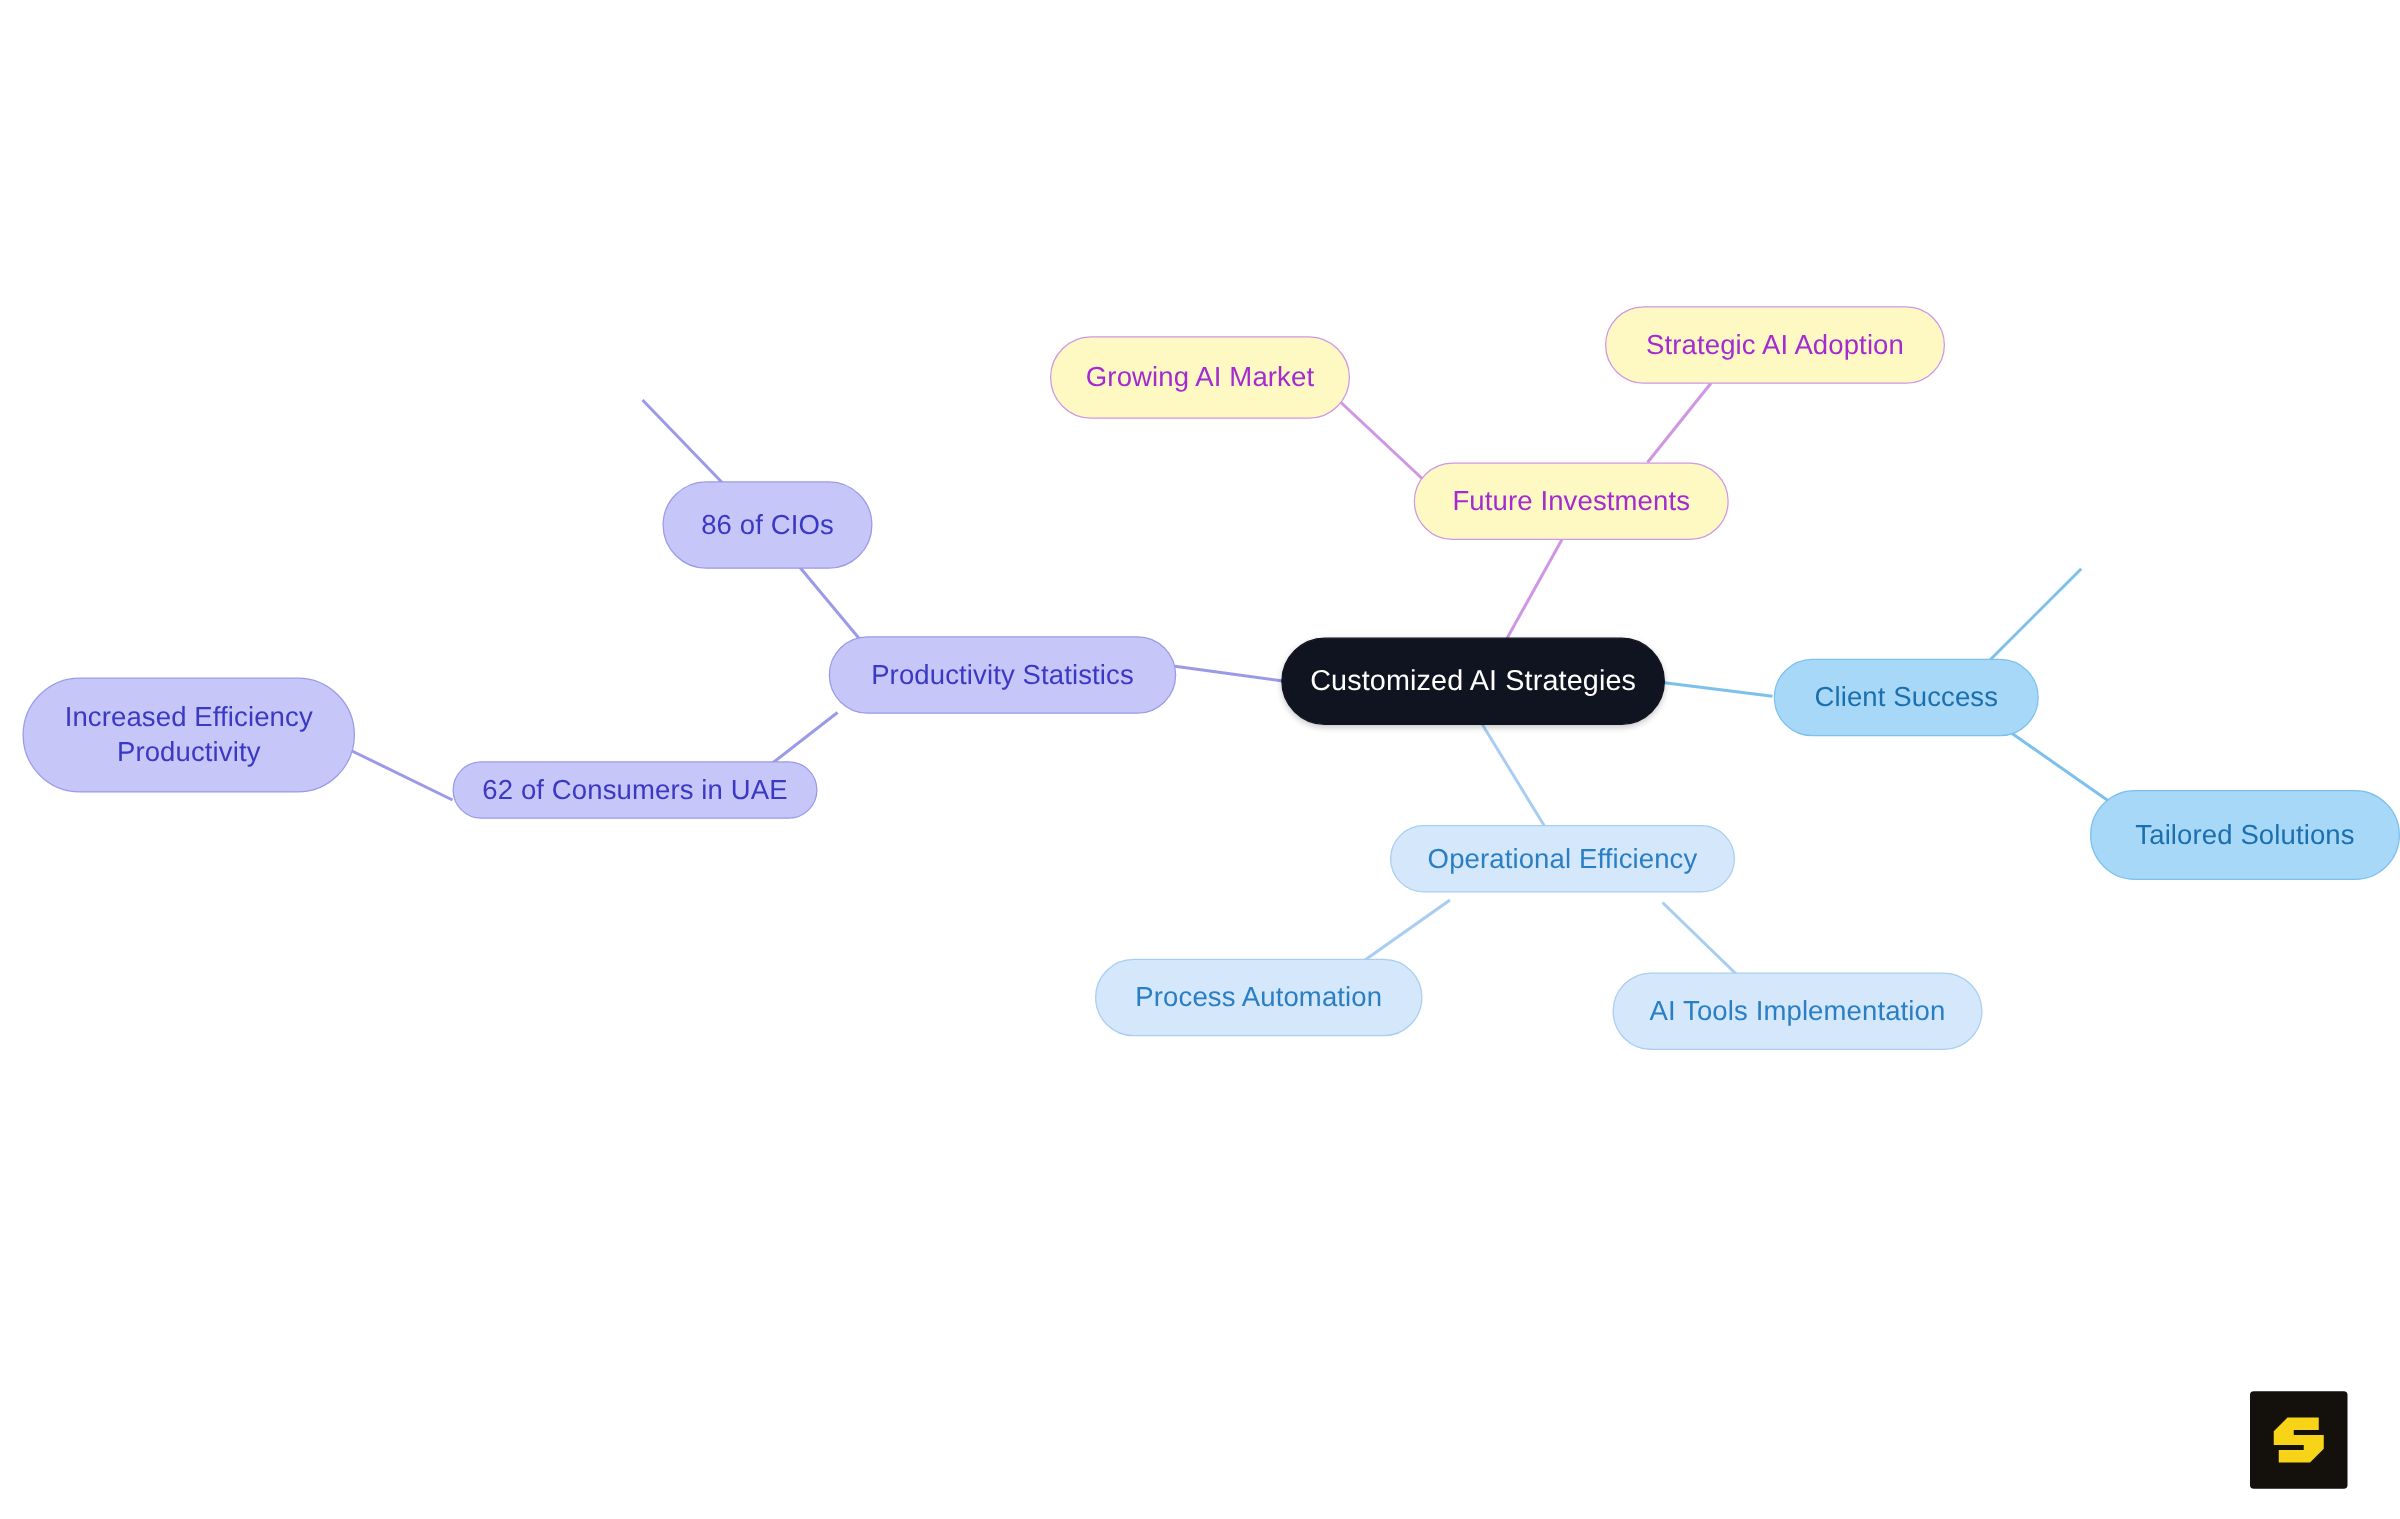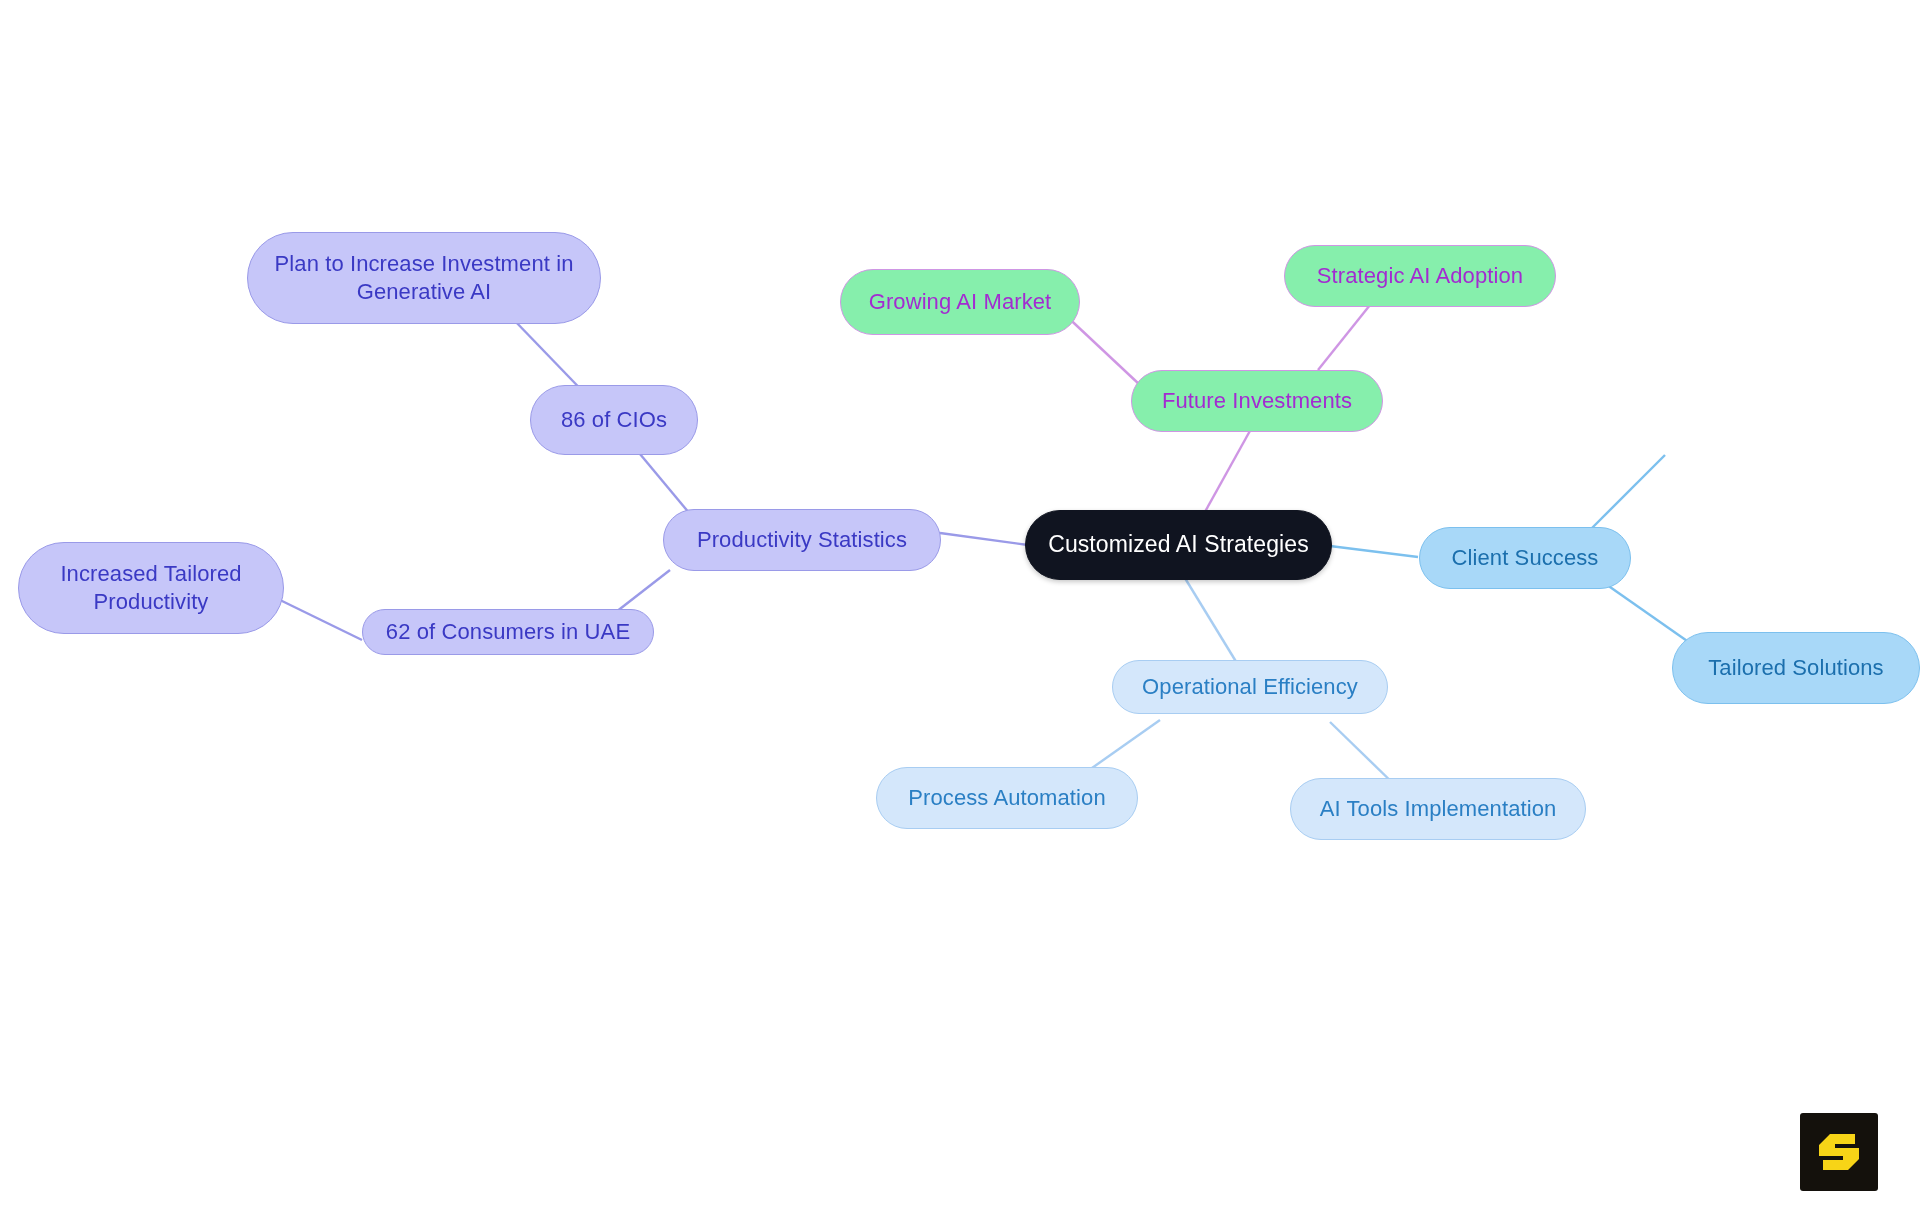--- a/index.html
+++ b/index.html
@@ -46,21 +46,21 @@
     border-radius: 40px;
     box-shadow: 0 2px 5px rgba(0,0,0,0.22);
   }
   .node-purple {
     background: #c6c6f9;
     border-color: #9a9ae8;
     color: #3a39c4;
     font-size: 22px;
   }
   .node-magenta {
-    background: #86efac;
+    background: #fef9c3;
     border-color: #cf96e4;
     color: #a32bd1;
     font-size: 22px;
   }
   .node-blue {
     background: #a8d8f8;
     border-color: #7cc0ee;
     color: #1b6fad;
     font-size: 22px;
   }
@@ -112,31 +112,27 @@
   </div>
 
   <div class="node node-purple" style="left:663px; top:509px; width:278px; height:62px;">
     <span>Productivity Statistics</span>
   </div>
 
   <div class="node node-purple" style="left:530px; top:385px; width:168px; height:70px;">
     <span>86 of CIOs</span>
   </div>
 
-  <div class="node node-purple" style="left:247px; top:232px; width:354px; height:92px;">
-    <span>Plan to Increase Investment in
-Generative AI</span>
-  </div>
 
   <div class="node node-purple" style="left:362px; top:609px; width:292px; height:46px;">
     <span>62 of Consumers in UAE</span>
   </div>
 
   <div class="node node-purple" style="left:18px; top:542px; width:266px; height:92px;">
-    <span>Increased Tailored
+    <span>Increased Efficiency
 Productivity</span>
   </div>
 
   <div class="node node-magenta" style="left:1131px; top:370px; width:252px; height:62px;">
     <span>Future Investments</span>
   </div>
 
   <div class="node node-magenta" style="left:840px; top:269px; width:240px; height:66px;">
     <span>Growing AI Market</span>
   </div>

